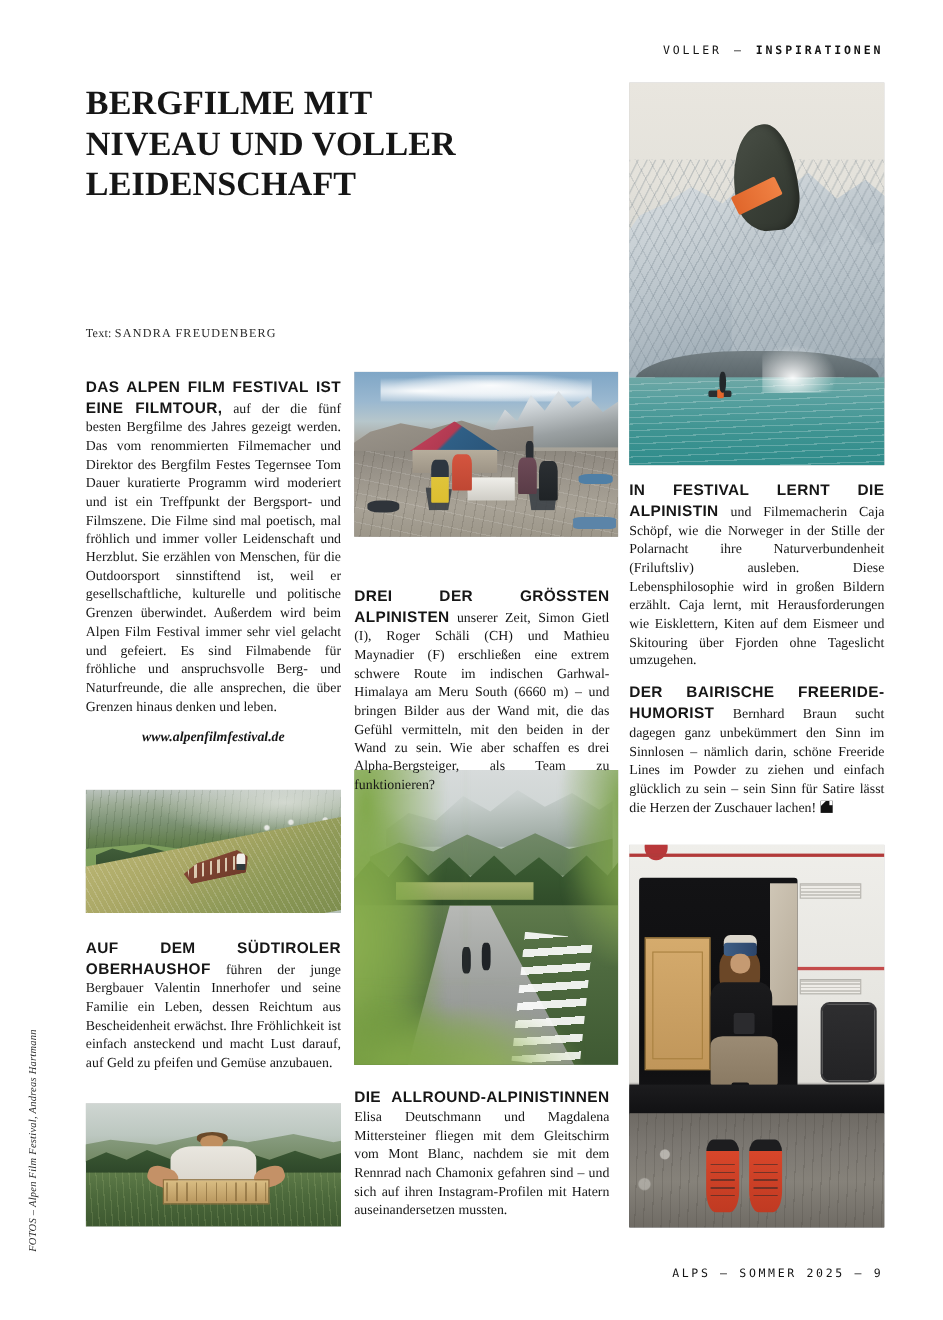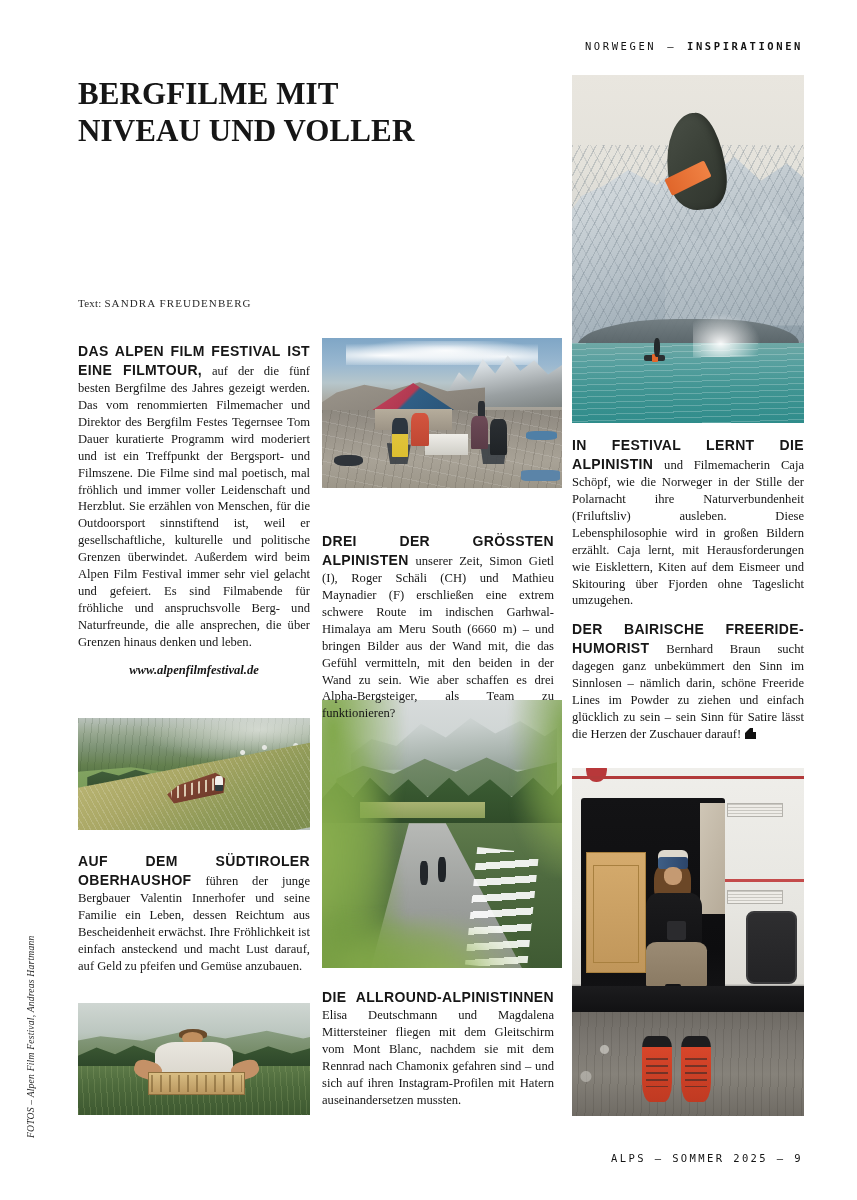--- a/index.html
+++ b/index.html
@@ -439,28 +439,29 @@
     font-size: 10.5px; letter-spacing: 2.4px; color: #141414;
     white-space: nowrap;
   }
 </style>
 </head>
 <body>
 
 <div class="page">
 
   <div class="runhead">
-    <span class="kicker">NORWEGEN</span>
+    <span class="kicker">VOLLER</span>
     <span class="dash">–</span>
     <span class="sect">INSPIRATIONEN</span>
   </div>
 
   <h1 class="headline">
     <span class="hl-line">BERGFILME MIT</span>
     <span class="hl-line">NIVEAU UND VOLLER</span>
+    <span class="hl-line">LEIDENSCHAFT</span>
   </h1>
 
 
   <div class="byline">
     <span class="bl-label">Text: </span><span class="bl-name">SANDRA FREUDENBERG</span>
   </div>
 
   <div class="photo" id="photo-kitesurf" style="left:572px; top:75px; width:232px; height:348px;">
     <div class="ph-inner">
       <div class="sky"></div>
@@ -596,21 +597,21 @@
 
   <div class="col col-2" style="top:988px;">
     <div class="body-text">
       <p><span class="lead-in">DIE ALLROUND-ALPINISTINNEN</span><span> Elisa Deutschmann und Magdalena Mittersteiner fliegen mit dem Gleitschirm vom Mont Blanc, nachdem sie mit dem Rennrad nach Chamonix gefahren sind – und sich auf ihren Instagram-Profilen mit Hatern auseinandersetzen mussten.</span></p>
     </div>
   </div>
 
   <div class="col col-3" style="top:436px;">
     <div class="body-text">
       <p><span class="lead-in">IN FESTIVAL LERNT DIE ALPINISTIN</span><span> und Filmemacherin Caja Schöpf, wie die Norweger in der Stille der Polarnacht ihre Naturverbundenheit (Friluftsliv) ausleben. Diese Lebensphilosophie wird in großen Bildern erzählt. Caja lernt, mit Herausforderungen wie Eisklettern, Kiten auf dem Eismeer und Skitouring über Fjorden ohne Tageslicht umzugehen.</span></p>
-      <p><span class="lead-in">DER BAIRISCHE FREERIDE-HUMORIST</span><span> Bernhard Braun sucht dagegen ganz unbekümmert den Sinn im Sinnlosen – nämlich darin, schöne Freeride Lines im Powder zu ziehen und einfach glücklich zu sein – sein Sinn für Satire lässt die Herzen der Zuschauer darauf!</span><span class="endmark"></span></p>
+      <p><span class="lead-in">DER BAIRISCHE FREERIDE-HUMORIST</span><span> Bernhard Braun sucht dagegen ganz unbekümmert den Sinn im Sinnlosen – nämlich darin, schöne Freeride Lines im Powder zu ziehen und einfach glücklich zu sein – sein Sinn für Satire lässt die Herzen der Zuschauer lachen!</span><span class="endmark"></span></p>
     </div>
   </div>
 
   <div class="credit">FOTOS – Alpen Film Festival, Andreas Hartmann</div>
 
   <div class="footer">
     <span>ALPS</span>
     <span>–</span>
     <span>SOMMER 2025</span>
     <span>–</span>

